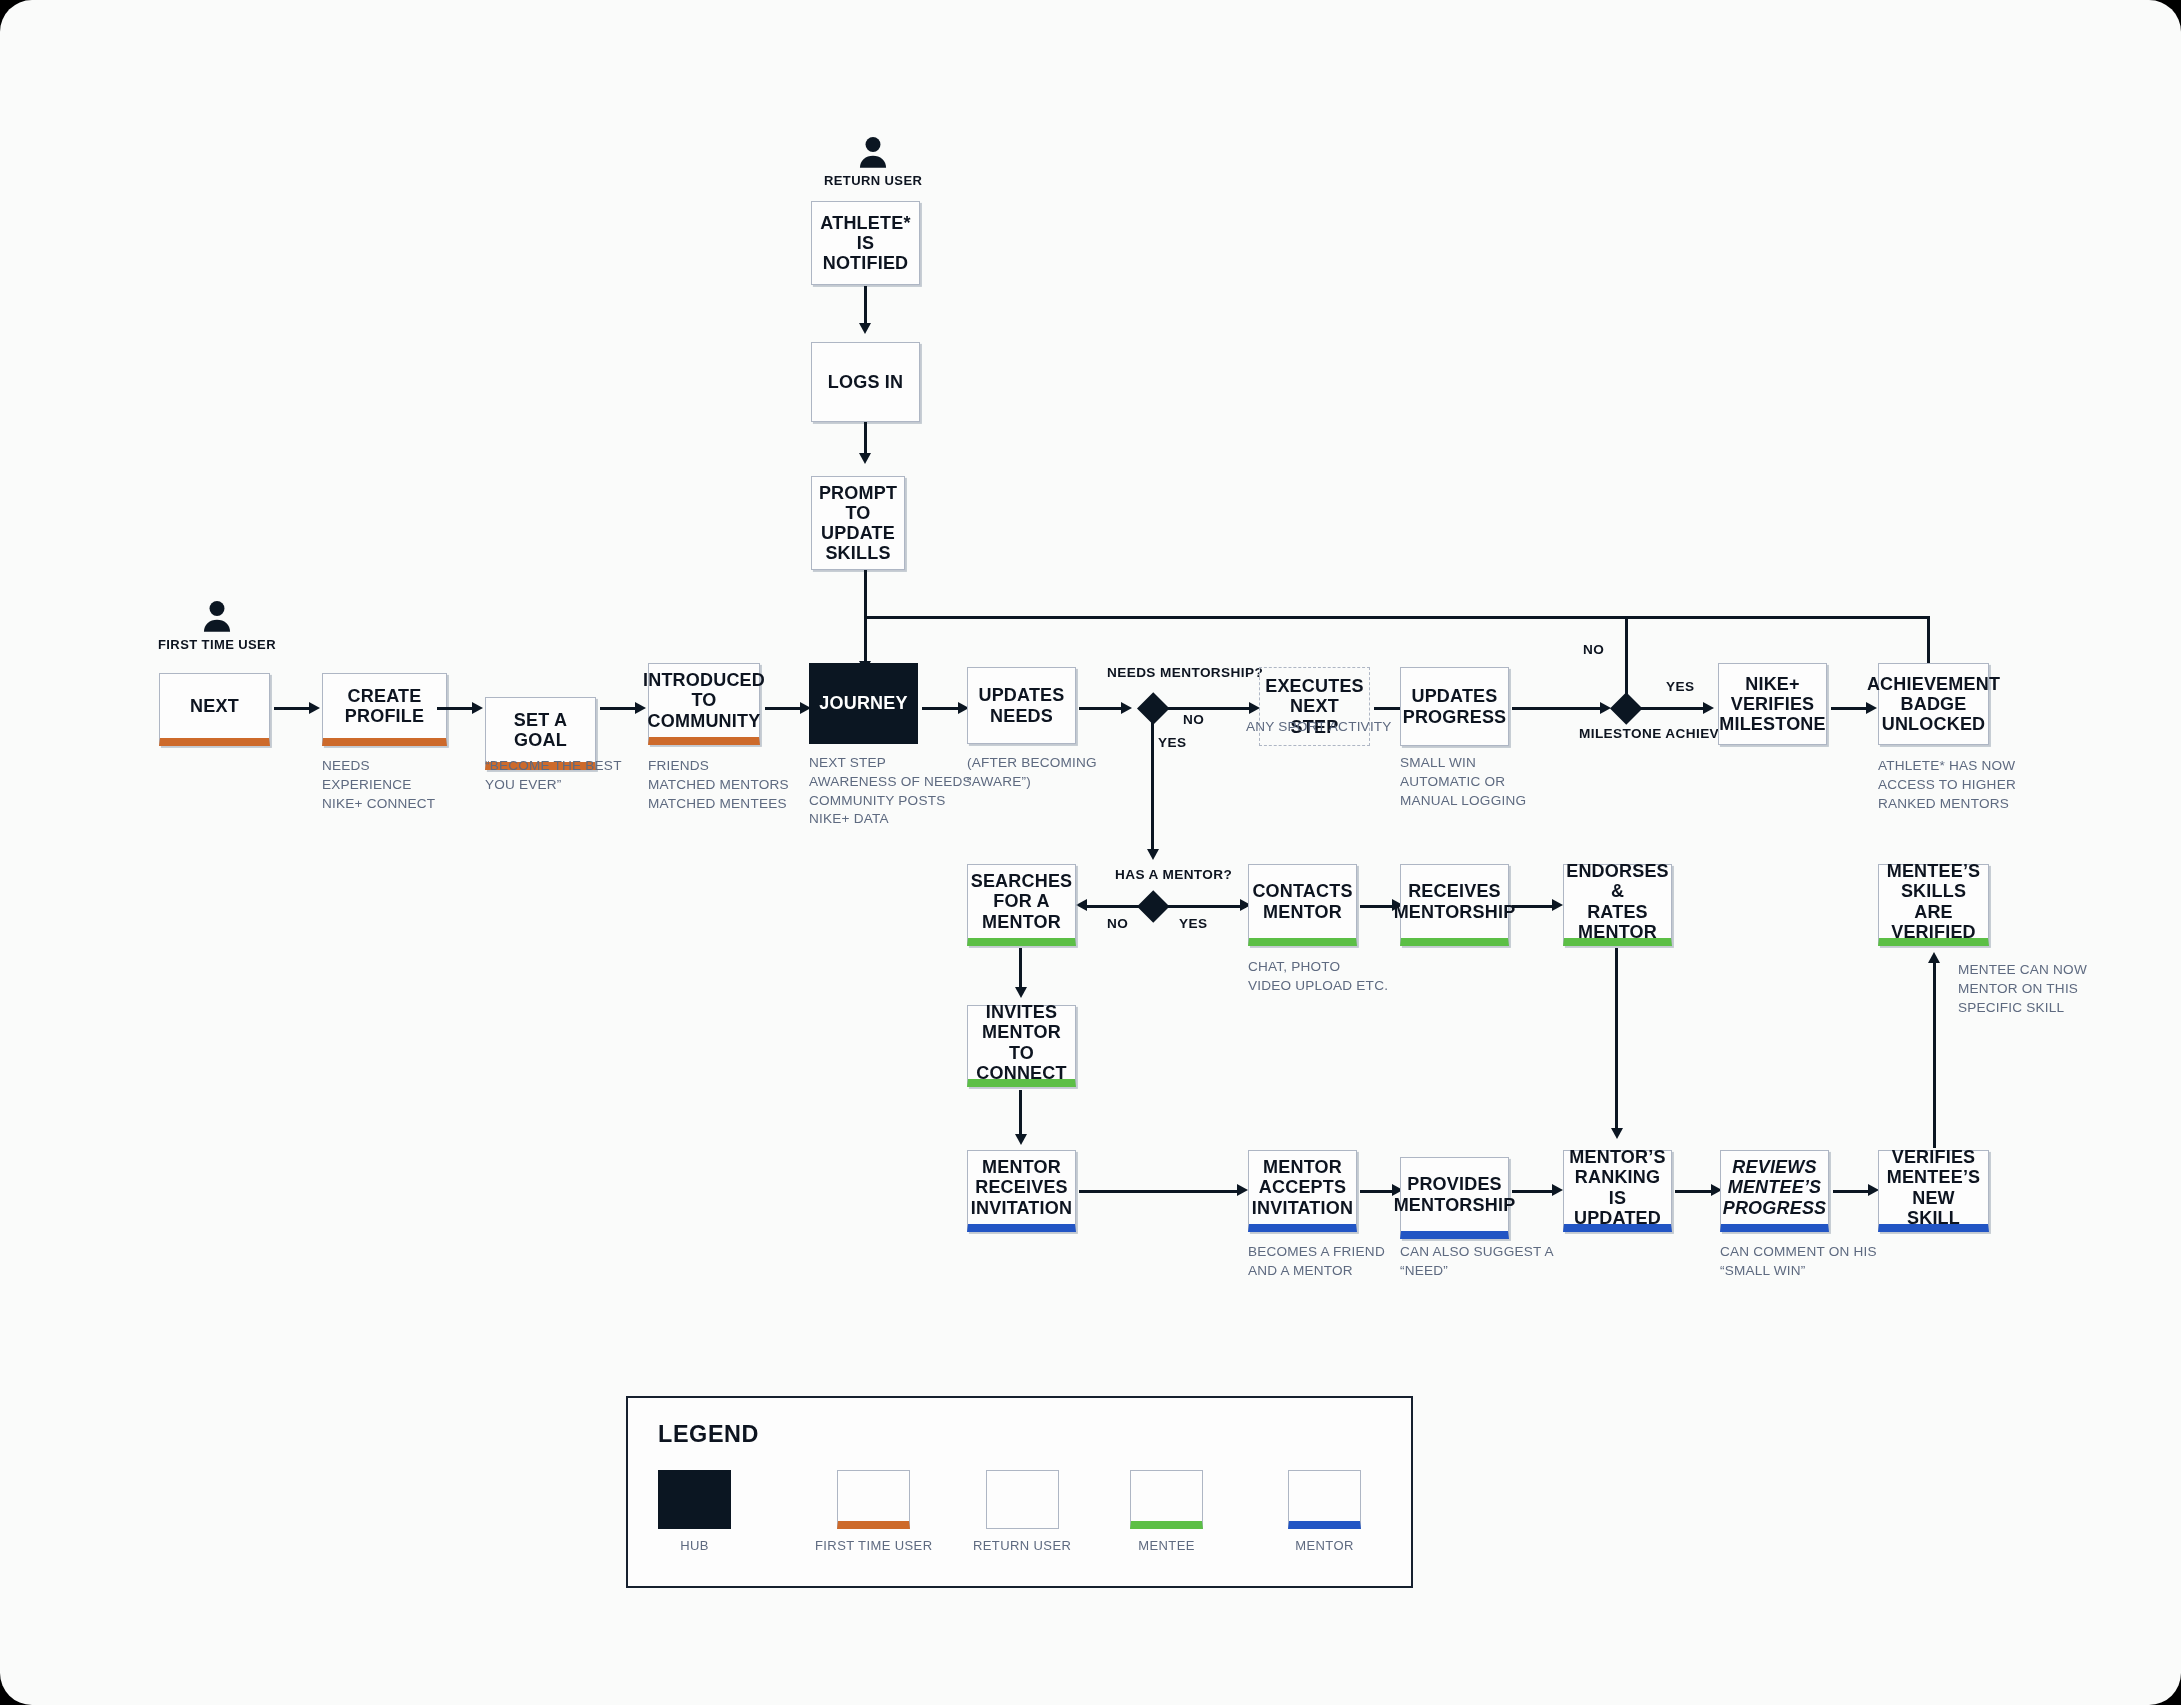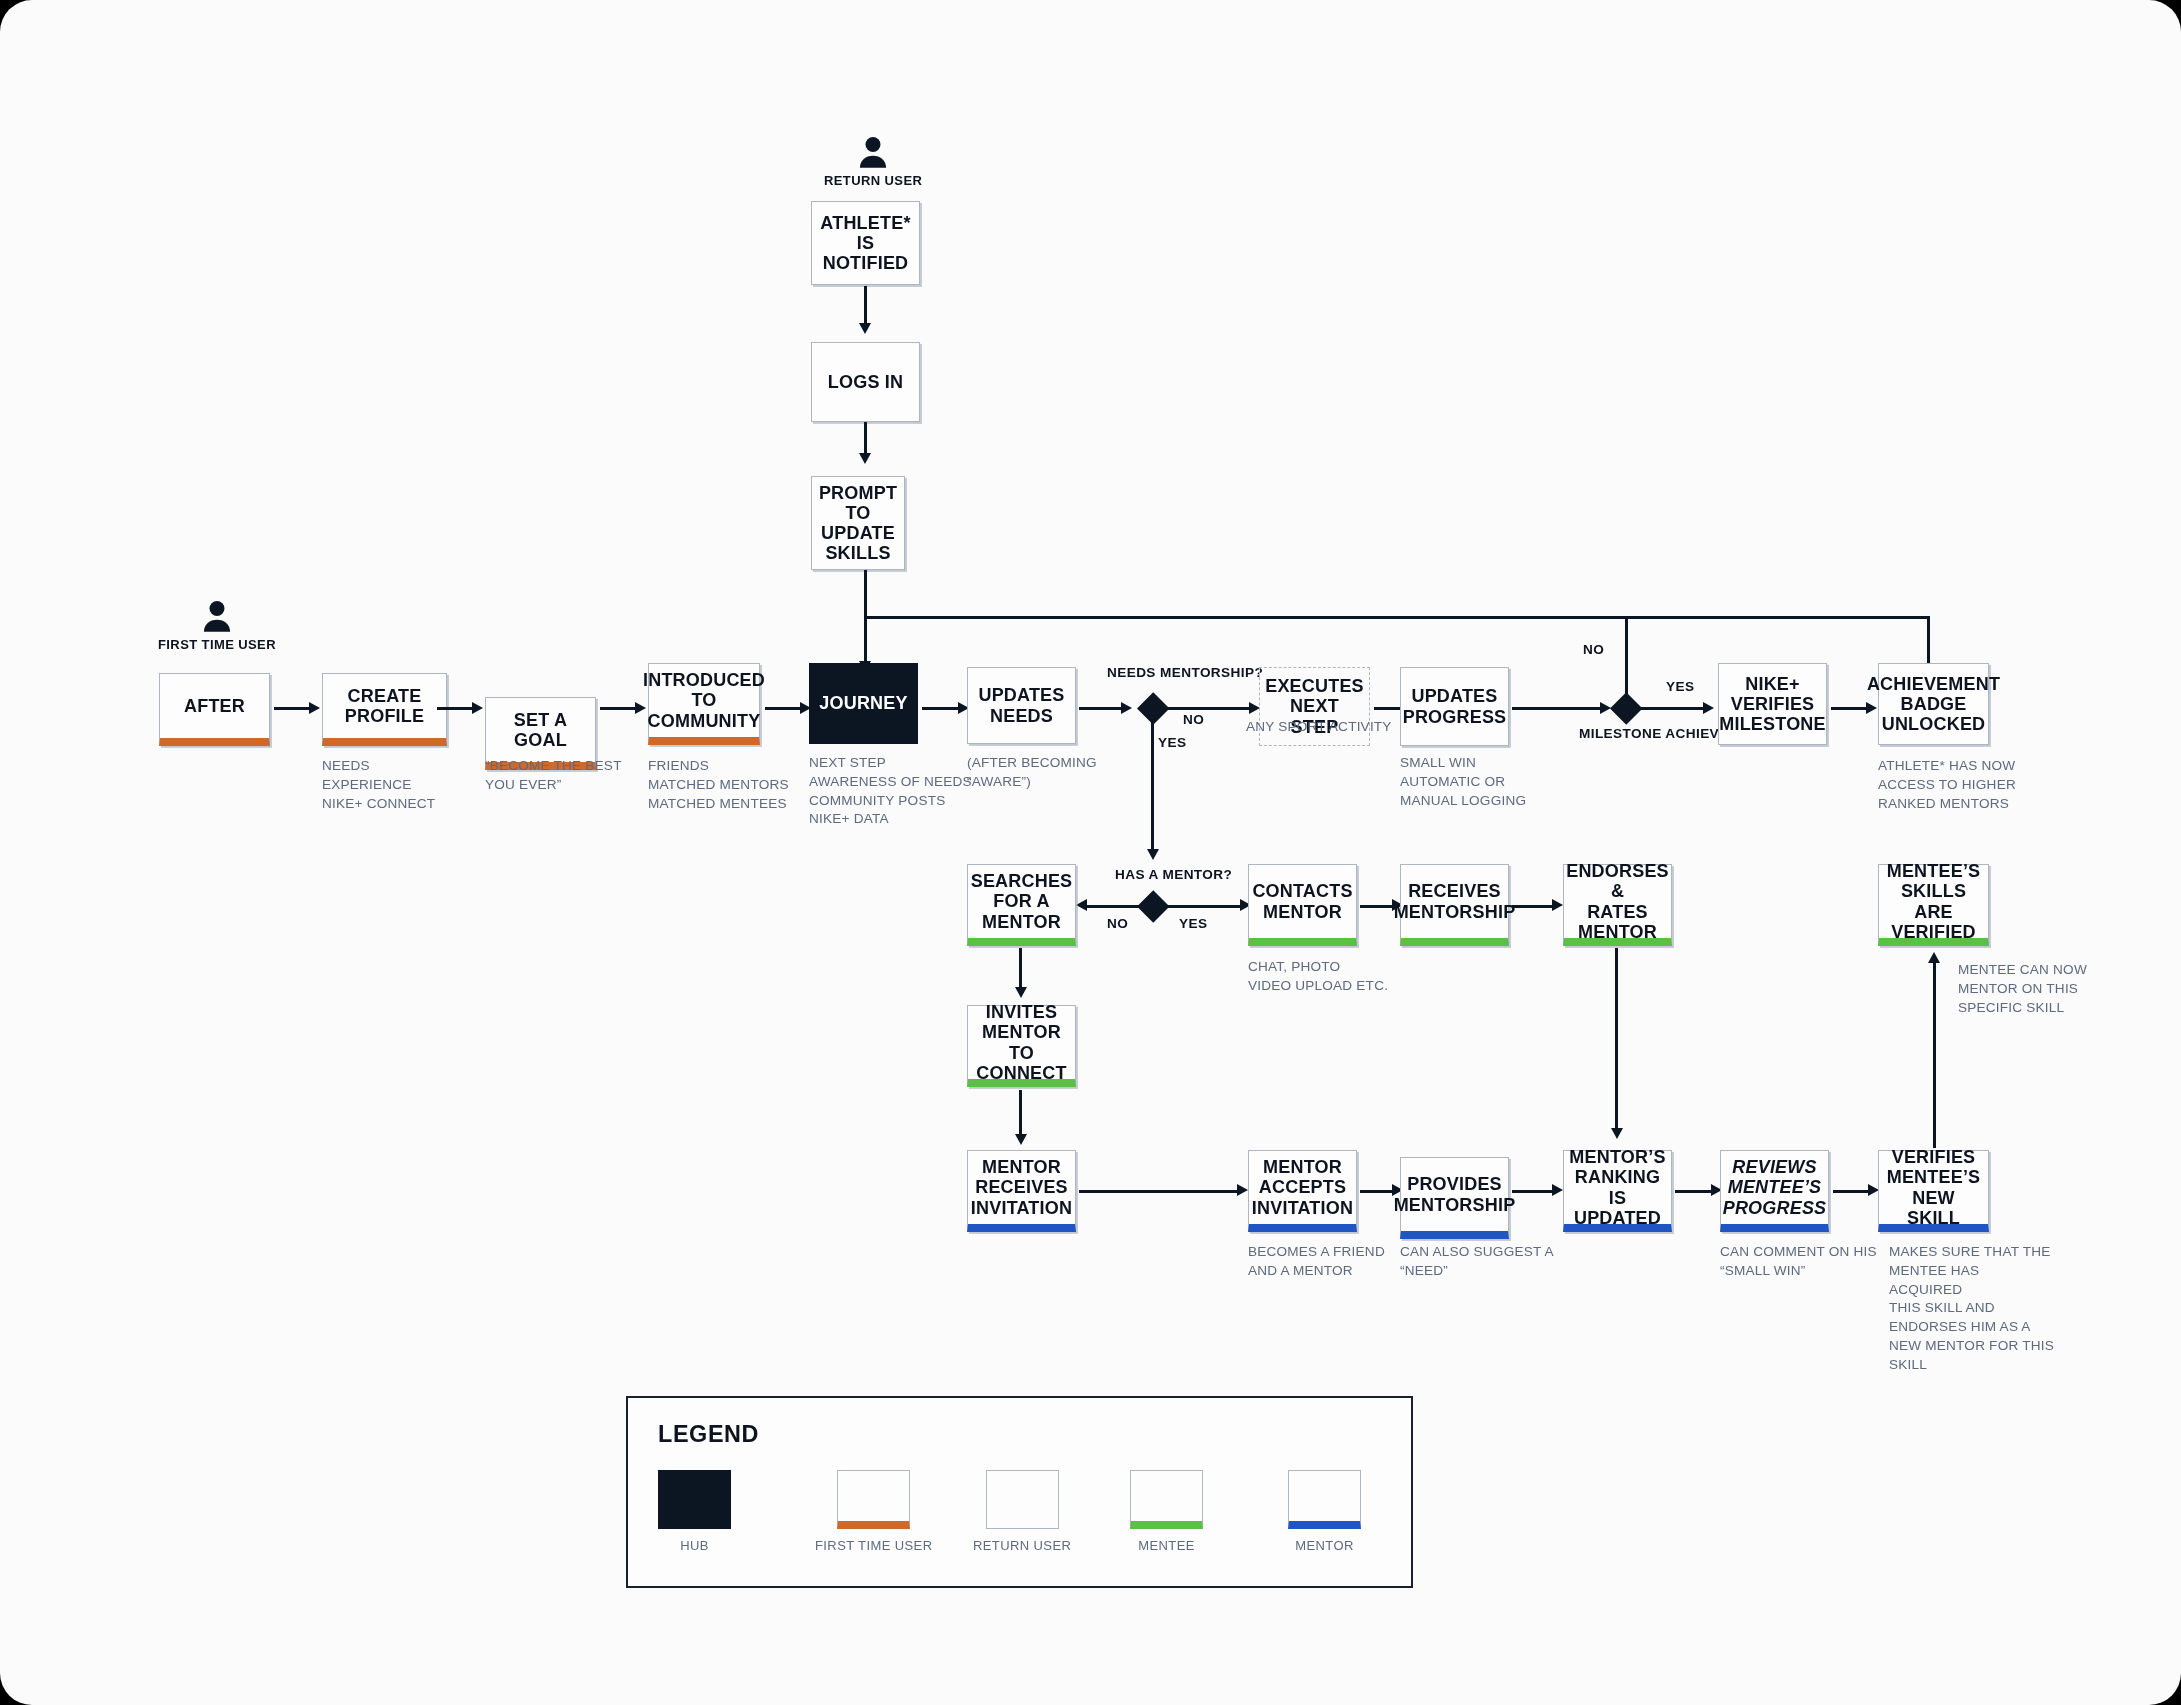--- a/index.html
+++ b/index.html
@@ -144,21 +144,21 @@
 SKILLS</span>
   </div>
 
   <div class="ln v" style="left:864px;top:570px;height:49px;"></div>
   <div class="ln h" style="left:864px;top:616px;width:1066px;"></div>
   <div class="ln v" style="left:1927px;top:616px;height:47px;"></div>
   <div class="ln v" style="left:864px;top:616px;height:49px;"></div>
   <div class="arw down" style="left:859px;top:661px;"></div>
 
   <div class="node acc-orange" style="left:159px;top:673px;width:111px;height:73px;">
-    <span class="nlabel">AFTER</span>
+    <span class="nlabel">NEXT</span>
   </div>
   <div class="ln h" style="left:274px;top:707px;width:39px;"></div>
   <div class="arw right" style="left:309px;top:702px;"></div>
 
   <div class="node acc-orange" style="left:322px;top:673px;width:125px;height:73px;">
     <span class="nlabel">CREATE
 PROFILE</span>
   </div>
   <div class="cap" style="left:322px;top:757px;width:141px;">NEEDS
 EXPERIENCE
@@ -364,27 +364,20 @@
   <div class="cap" style="left:1720px;top:1243px;width:178px;">CAN COMMENT ON HIS
 “SMALL WIN”</div>
   <div class="ln h" style="left:1833px;top:1190px;width:39px;"></div>
   <div class="arw right" style="left:1868px;top:1184px;"></div>
 
   <div class="node acc-blue" style="left:1878px;top:1150px;width:111px;height:82px;">
     <span class="nlabel">VERIFIES
 MENTEE’S
 NEW SKILL</span>
   </div>
-  <div class="cap" style="left:1889px;top:1243px;width:178px;">MAKES SURE THAT THE
-MENTEE HAS
-ACQUIRED
-THIS SKILL AND
-ENDORSES HIM AS A
-NEW MENTOR FOR THIS
-SKILL</div>
 
   <div class="ln v" style="left:1933px;top:961px;height:187px;"></div>
   <div class="arw up" style="left:1928px;top:952px;"></div>
 
   <div id="legend">
     <div class="ltitle">LEGEND</div>
 
     <div class="lgitem" style="left:30px;">
       <div class="lgswatch hub"></div>
       <div class="lgtext">HUB</div>

